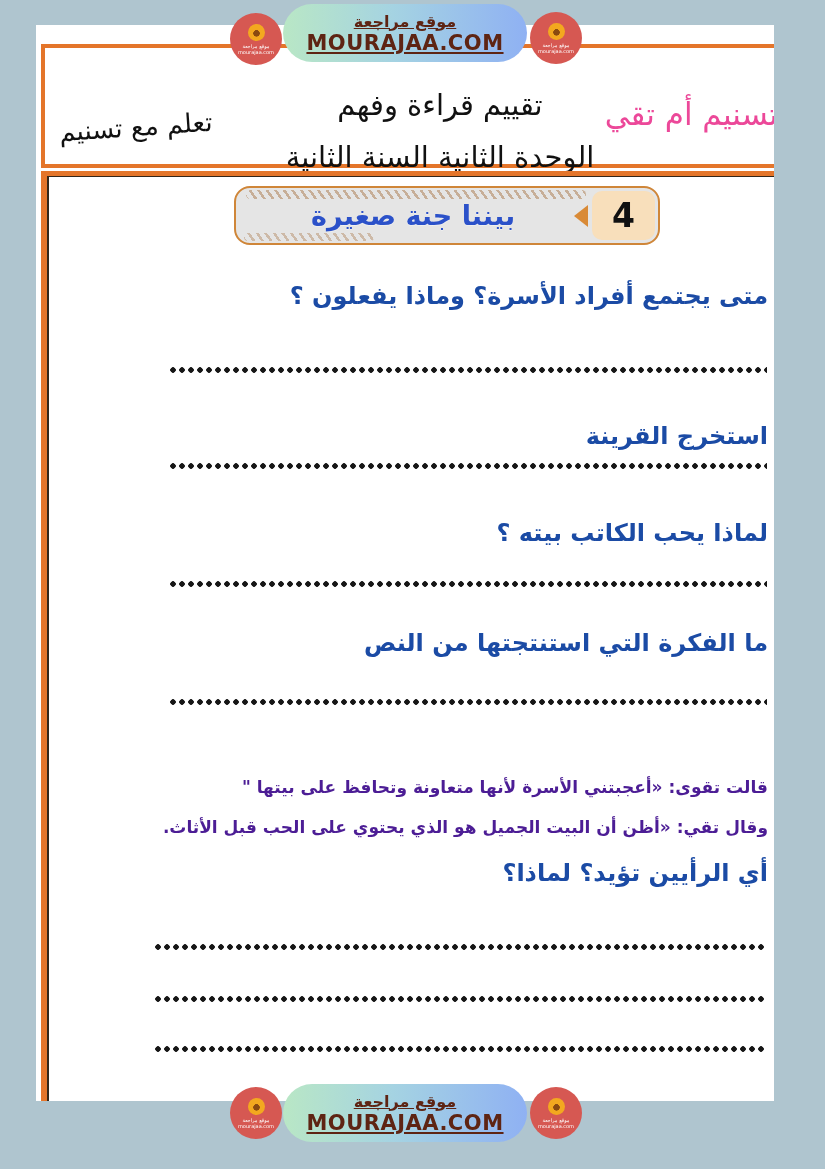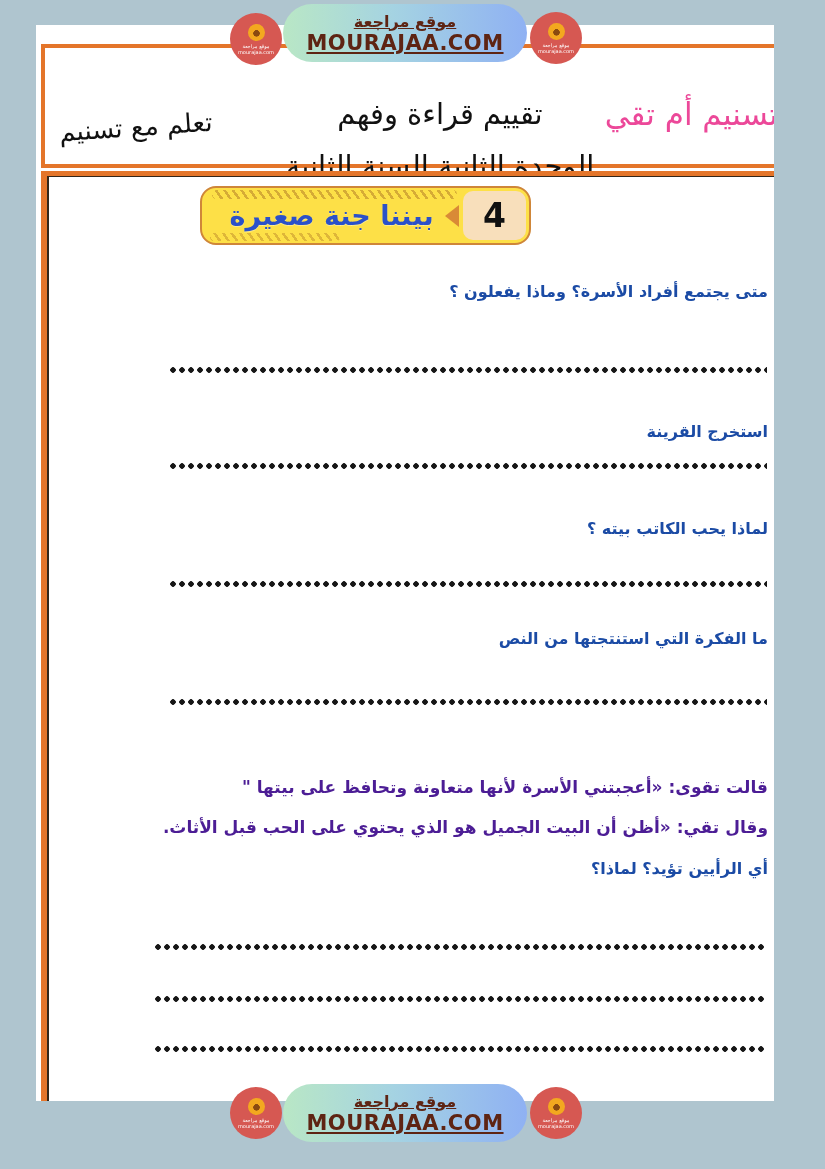--- a/index.html
+++ b/index.html
@@ -37,36 +37,36 @@
     box-shadow: inset 2px 1px 0 #33261a;
     background: #ffffff;
   }
 
   
   .hdr-name {
     position: absolute; right: 4px; top: 48px;
     direction: rtl; white-space: nowrap;
     font-size: 31px; color: #ec4899; 
   }
-  .hdr-center { position: absolute; left: 180px; top: 49px; width: 430px; text-align: center; direction: rtl; color:#111; }
+  .hdr-center { position: absolute; left: 180px; top: 40px; width: 430px; text-align: center; direction: rtl; color:#111; }
   .hdr-center .l1 { font-size: 29px; white-space: nowrap; }
   .hdr-center .l2 { font-size: 29px; white-space: nowrap; margin-top: 18px; }
   .hdr-brand {
     position: absolute; left: 14px; top: 64px;
     direction: rtl; white-space: nowrap;
     font-size: 26px; color: #111;
     transform: rotate(-4deg);
   }
 
   
   .lesson-banner {
     position: absolute;
-    left: 164px; top: 161px;
-    width: 331px; height: 59px;
-    background: #fde047;
+    left: 198px; top: 161px;
+    width: 426px; height: 59px;
+    background: #e5e5e5;
     border: 2px solid #cf8639;
     border-radius: 16px;
   }
   .lesson-banner .hatch-top {
     position: absolute; left: 10px; right: 72px; top: 2px; height: 9px;
     border-radius: 6px;
     background: repeating-linear-gradient(55deg, rgba(150,85,25,.38) 0 2.5px, rgba(0,0,0,0) 2.5px 7px);
   }
   .lesson-banner .hatch-bottom {
     position: absolute; left: 8px; bottom: 2px; width: 130px; height: 8px;
@@ -93,21 +93,21 @@
     background: #f8dfbb;
     border-radius: 10px;
     display: flex; align-items: center; justify-content: center;
     font-size: 33px; font-weight: bold; color: #111;
   }
 
   
   .q {
     position: absolute; right: 6px;
     direction: rtl; white-space: nowrap;
-    font-weight: bold; font-size: 16px; color: #1b4ba5;
+    font-weight: bold; font-size: 24px; color: #1b4ba5;
   }
   .q1 { top: 257px; }
   .q2 { top: 397px; }
   .q3 { top: 494px; }
   .q4 { top: 604px; }
   .q-opinion-heading { top: 707px; font-size: 26px; }
   .q-final { top: 834px; }
 
   .black-line {
     position: absolute; right: 6px;

